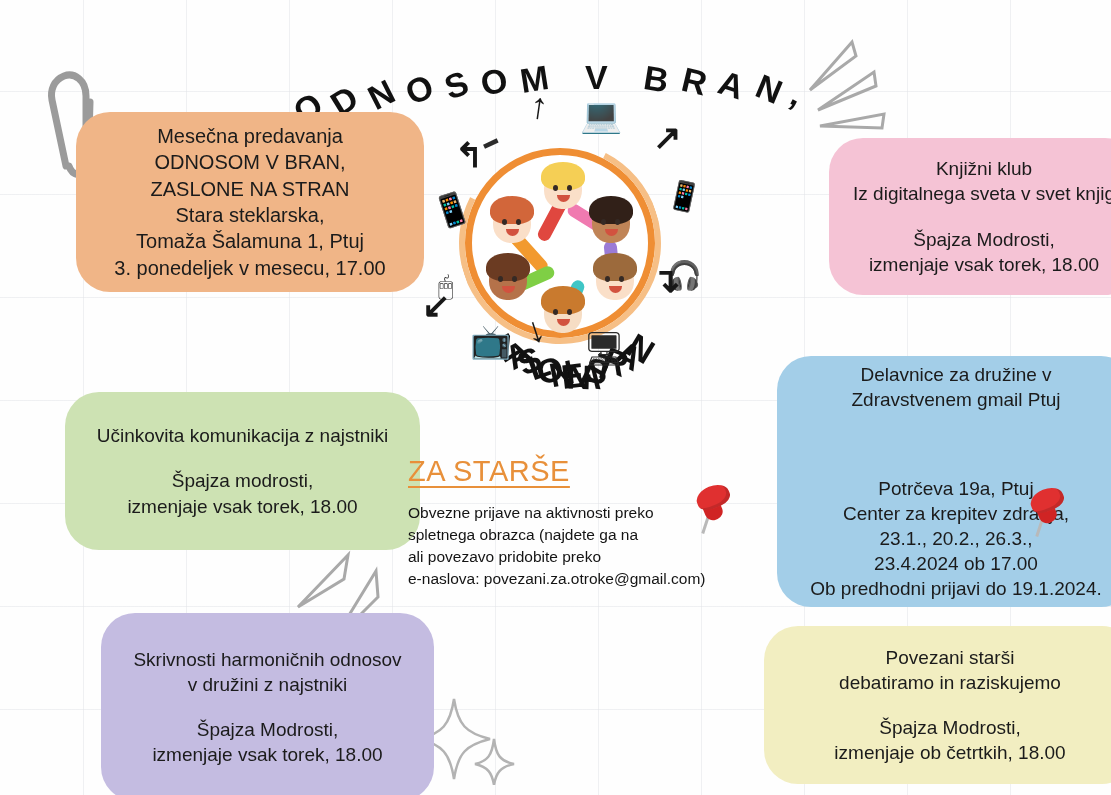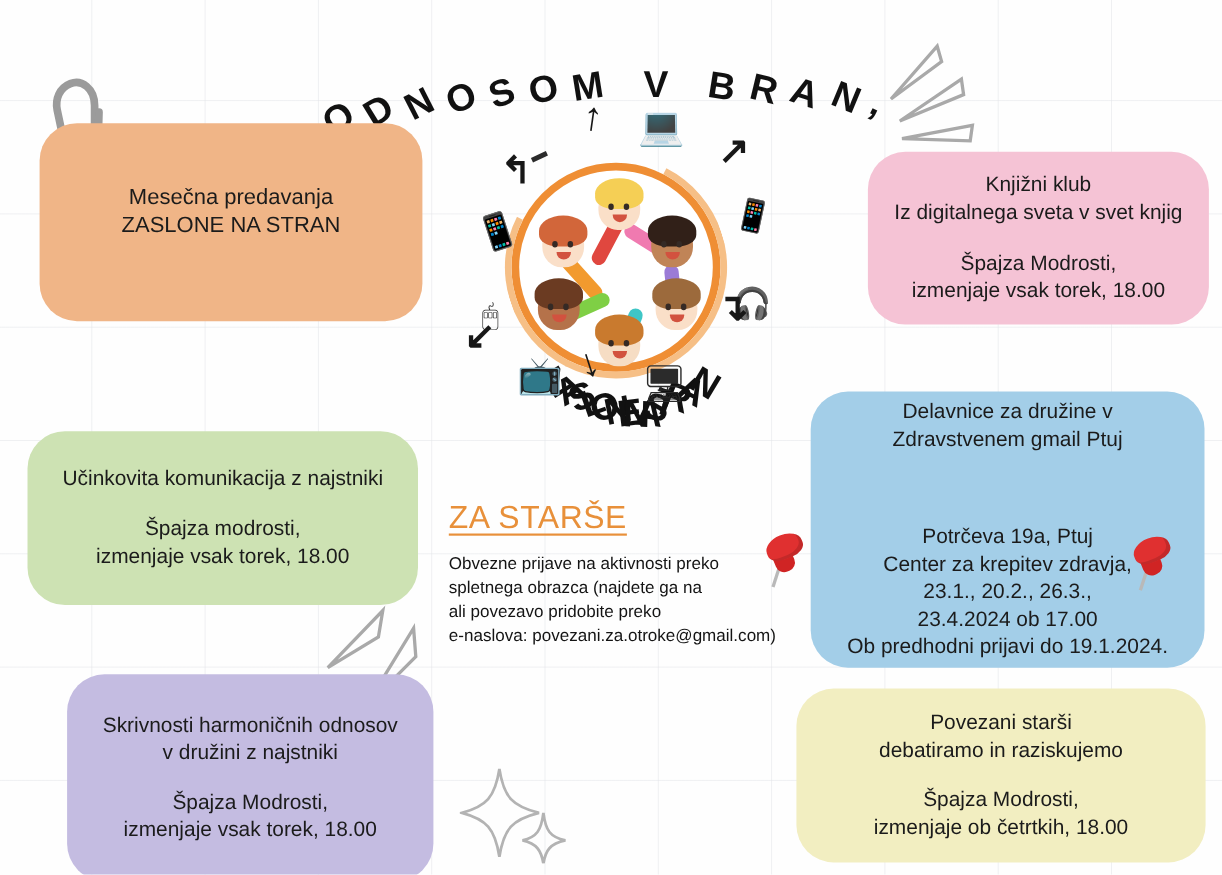--- a/index.html
+++ b/index.html
@@ -33,20 +33,21 @@
     border-radius: 34px;
     box-sizing: border-box;
     display: flex;
     flex-direction: column;
     align-items: center;
     justify-content: center;
     text-align: center;
     color: #1b1b1b;
     line-height: 1.32;
     padding: 14px 18px;
+    margin-left: 40px;
   }
   .card .block { width: 100%; }
   .card .gap { height: 20px; }
   .card .line { display: block; white-space: nowrap; }
 
   #card-orange {
     left: 36px; top: 112px; width: 348px; height: 180px;
     background: #f0b587;
     font-size: 20px;
   }
@@ -333,23 +334,29 @@
         <div class="arrow" style="left: 85px; top: 98px; font-size: 34px; transform: rotate(0deg);">↰</div>
         <div class="arrow" style="left: 282px; top: 223px; font-size: 34px; transform: rotate(0deg);">↴</div>
         <div class="arrow" style="left: 52px; top: 248px; font-size: 34px; transform: rotate(0deg);">↙</div>
         <div class="arrow" style="left: 156px; top: 272px; font-size: 36px; transform: rotate(-18deg);">↓</div>
       </div>
   </div>
 
   <div class="card" id="card-orange" style="background: rgb(240, 181, 135);">
     <div class="block">
         <span class="line">Mesečna predavanja</span>
+        <span class="line">ODNOSOM V BRAN,</span>
         <span class="line">ZASLONE NA STRAN</span>
       </div>
     <div class="gap"></div>
+    <div class="block">
+        <span class="line">Stara steklarska,</span>
+        <span class="line">Tomaža Šalamuna 1, Ptuj</span>
+        <span class="line">3. ponedeljek v mesecu, 17.00</span>
+      </div>
   </div>
 
   <div class="card" id="card-pink" style="background: rgb(245, 195, 213);">
     <div class="block">
         <span class="line">Knjižni klub</span>
         <span class="line">Iz digitalnega sveta v svet knjig</span>
       </div>
     <div class="gap"></div>
     <div class="block">
         <span class="line">Špajza Modrosti,</span>

